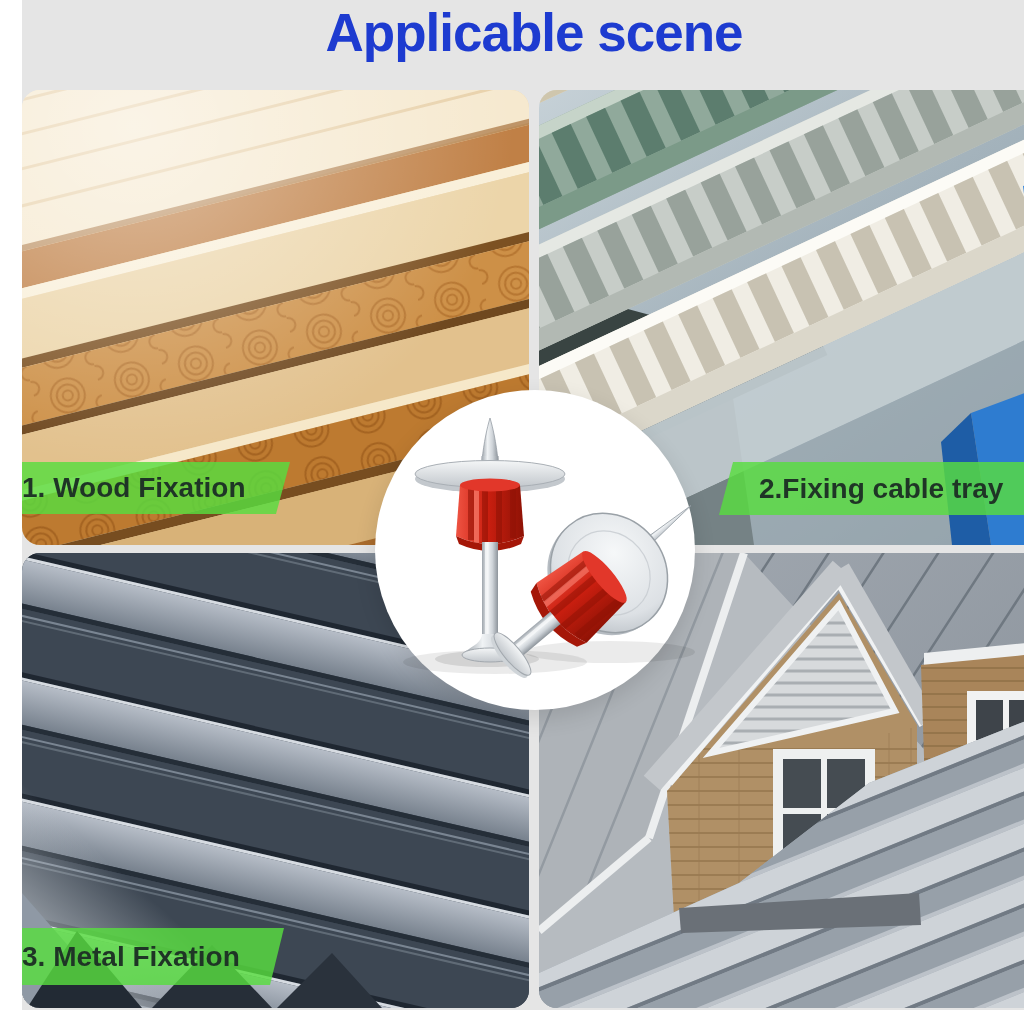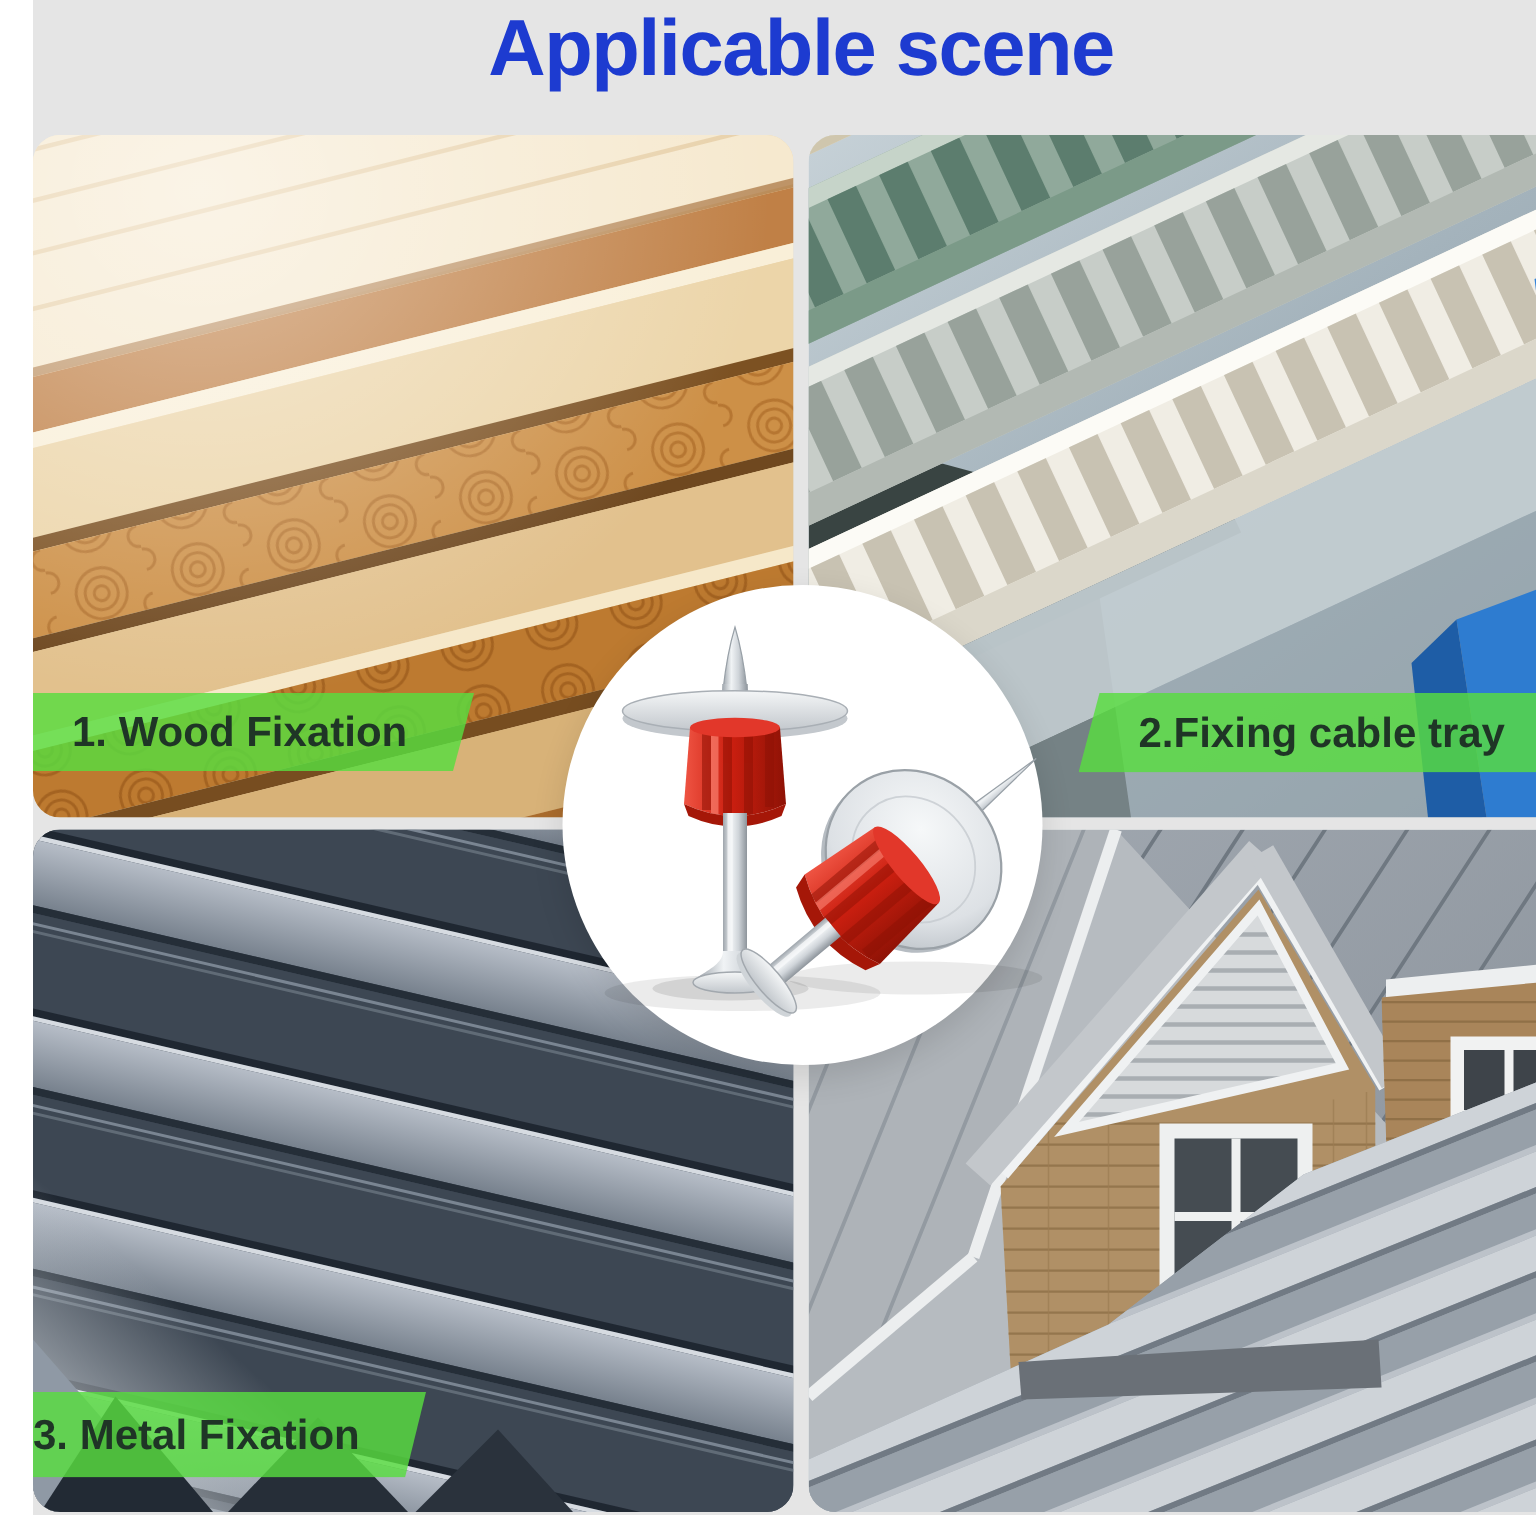--- a/index.html
+++ b/index.html
@@ -7,21 +7,21 @@
         font-family:"Liberation Sans",sans-serif;margin-left:22px;}
   .title{position:absolute;left:0;top:-6px;width:1024px;height:78px;margin:0;
          text-align:center;line-height:78px;font-size:53px;font-weight:700;
          letter-spacing:-1px;color:#1d3bd0;}
   .panel{position:absolute;width:507px;height:455px;border-radius:18px;overflow:hidden;background:#dfe3e6;}
   .panel svg{display:block;width:100%;height:100%;}
   .tl{left:0;top:90px;} .tr{left:517px;top:90px;}
   .bl{left:0;top:553px;} .br{left:517px;top:553px;}
   .banner{position:absolute;z-index:3;background:rgba(88,221,63,0.82);
           display:flex;align-items:center;font-weight:700;font-size:28px;color:#1f3526;}
-  .b1{left:0;top:372px;width:268px;height:52px;padding-left:26px;
+  .b1{left:0;top:372px;width:268px;height:52px;
       clip-path:polygon(0 0,100% 0,calc(100% - 14px) 100%,0 100%);}
   .b2{right:9px;top:372px;width:278px;height:53px;padding-left:40px;
       clip-path:polygon(14px 0,100% 0,100% 100%,0 100%);align-items:center;}
   .b3{left:0;top:375px;width:262px;height:57px;
       clip-path:polygon(0 0,100% 0,calc(100% - 14px) 100%,0 100%);}
   .b4{right:7px;top:375px;width:276px;height:60px;padding-left:40px;
       clip-path:polygon(14px 0,100% 0,100% 100%,0 100%);}
   .badge{position:absolute;left:353px;top:390px;width:320px;height:320px;z-index:5;
          border-radius:50%;background:#ffffff;box-shadow:0 8px 22px rgba(0,0,0,0.12);}
   .badge svg{display:block;width:100%;height:100%;}

